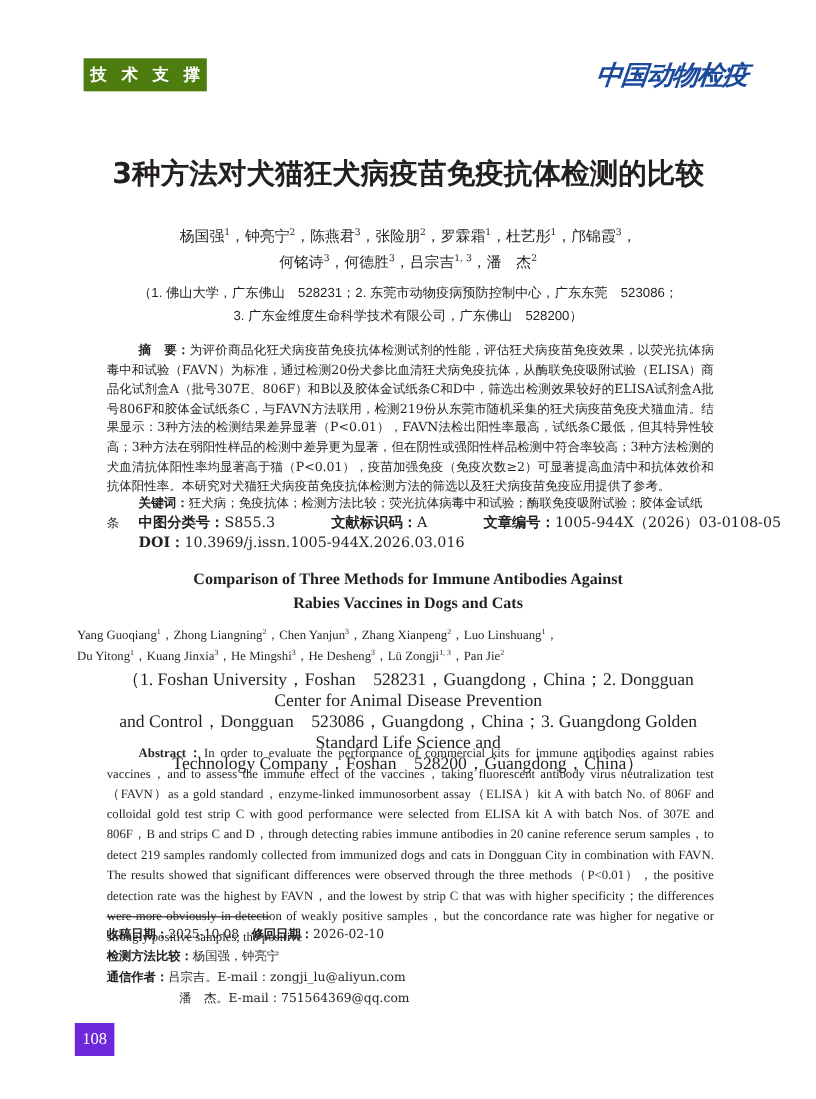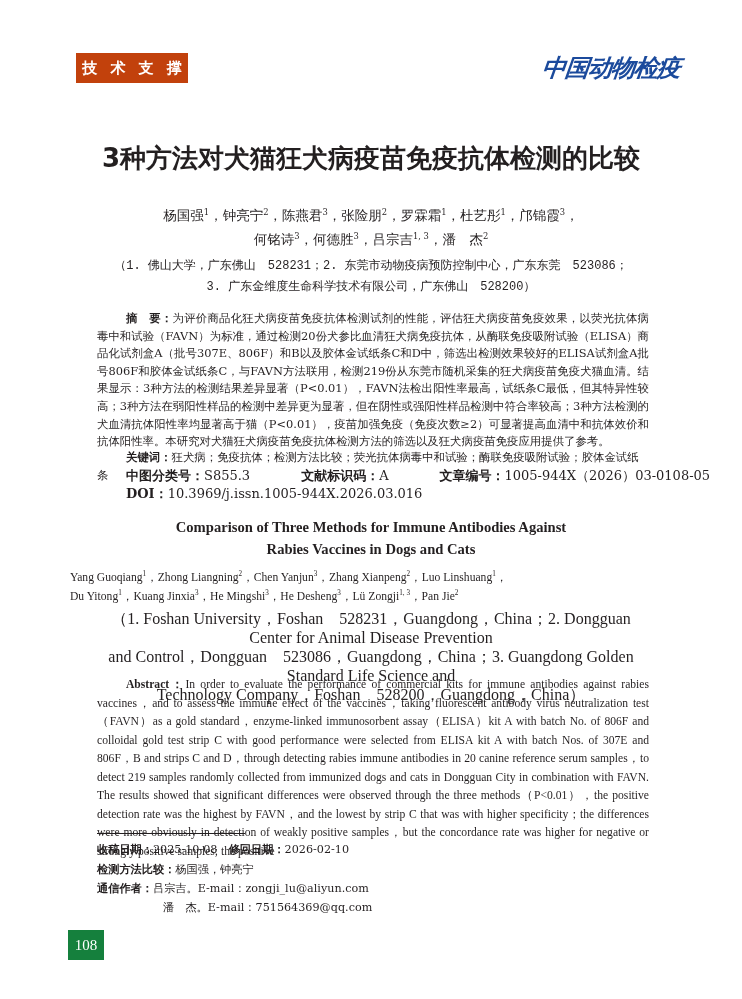--- a/index.html
+++ b/index.html
@@ -22,21 +22,21 @@
     left: 0; top: 0;
     width: 742px;
     height: 120px;
   }
   #section-badge {
     position: absolute;
     left: 76px;
     top: 53px;
     width: 112px;
     height: 30px;
-    background: #c2410c;
+    background: #4d7c0f;
     color: #ffffff;
     font-family: "DejaVu Sans", sans-serif;
     font-size: 15px;
     font-weight: bold;
     letter-spacing: 4px;
     display: flex;
     align-items: center;
     justify-content: center;
     text-indent: 4px;
   }
@@ -86,21 +86,21 @@
   #authors-cn .ln { display: block; }
   sup { font-size: 0.62em; vertical-align: super; line-height: 0; }
 
   
   #affil-cn {
     position: absolute;
     left: 60px;
     top: 256px;
     width: 622px;
     text-align: center;
-    font-family: Liberation Mono, monospace;
+    font-family: Liberation Sans, sans-serif;
     font-size: 12px;
     line-height: 21px;
     color: #231f20;
   }
   #affil-cn .ln { display: block; }
 
   
   #abstract-cn {
     position: absolute;
     left: 97px;
@@ -220,21 +220,21 @@
   .fn-lbl { font-weight: bold; }
   .indent { display: inline-block; width: 66px; }
 
   
   #page-number {
     position: absolute;
     left: 68px;
     top: 930px;
     width: 36px;
     height: 30px;
-    background: #15803d;
+    background: #6d28d9;
     color: #ffffff;
     font-family: "Liberation Serif", serif;
     font-size: 15px;
     display: flex;
     align-items: center;
     justify-content: center;
   }
 </style>
 </head>
 <body>

